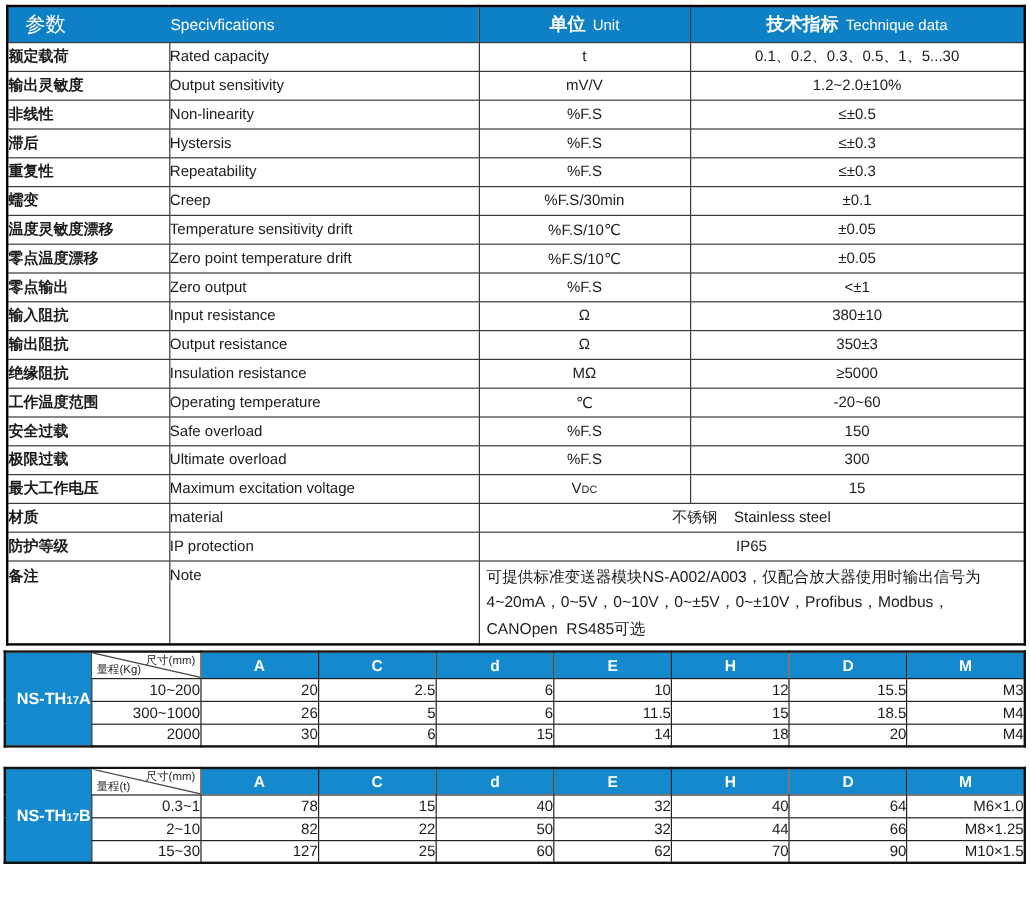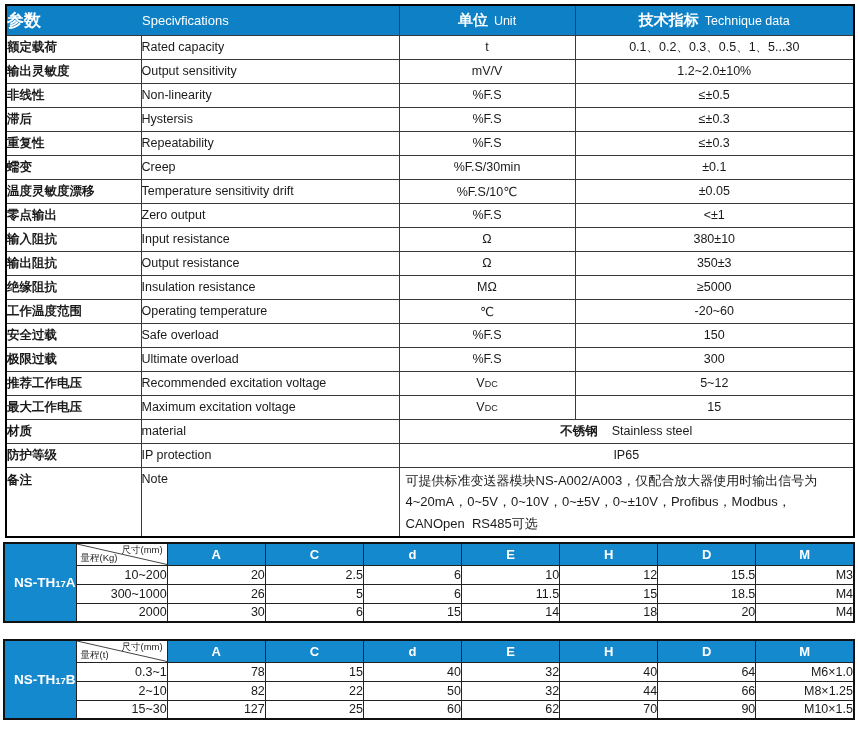--- a/index.html
+++ b/index.html
@@ -17,31 +17,31 @@
     color:var(--text);
   }
   table{border-collapse:collapse;table-layout:fixed;}
 
   
   .spec{width:848px;margin:4px 0 0 5px;border:2px solid var(--border-dark);}
   .spec td,.spec th{border:1px solid var(--border-inner);overflow:hidden;padding:0;}
   .spec tr.head th{background:var(--blue);color:#fff;height:30px;vertical-align:middle;}
   .h-param{text-align:left;}
   .h-param .hwrap{display:flex;align-items:center;}
-  .h-cn{font-size:17px;font-weight:bold;width:135px;flex:0 0 135px;}
+  .h-cn{font-size:17px;font-weight:normal;padding-left:14px;width:135px;flex:0 0 135px;}
   .h-en{font-size:13px;font-weight:normal;}
   .h2-cn{font-size:15px;font-weight:bold;margin-right:6px;}
   .h2-en{font-size:12.5px;font-weight:normal;}
   .spec td{height:24px;font-size:12.5px;vertical-align:middle;}
   .cell-cn{text-align:left;padding-left:13px;font-weight:bold;font-size:13.5px;margin-top:39px;}
   .cell-en{text-align:left;padding-left:13px;font-size:12.5px;}
   .cell-unit,.cell-val{text-align:center;}
   .unit-sub{font-size:9px;}
   .cell-merged{text-align:center;font-size:13.5px;}
-  .mat-cn{font-weight:bold;margin-right:14px;}
+  .mat-cn{font-weight:normal;margin-right:14px;}
   .note-label{vertical-align:top !important;padding-top:4px !important;}
   .cell-note{text-align:left;padding:2px 6px !important;height:66px !important;vertical-align:top;}
   .note-line{font-size:13px;line-height:21.5px;white-space:pre;}
 
   
   .dim{width:852px;margin-left:3px;border:2px solid #111;}
   .dim td,.dim th{border:1px solid #222;overflow:hidden;padding:0;}
   .dim-a{margin-top:4px;}
   .dim-b{margin-top:16px;}
   .dim .model{background:var(--dimblue);color:#fff;font-weight:bold;font-size:13.5px;text-align:right;vertical-align:middle;}
@@ -116,20 +116,26 @@
         <td class="cell-unit"><span>%F.S/30min</span></td>
         <td class="cell-val">±0.1</td>
       </tr>
       <tr class="spec-row">
         <td class="cell-cn">温度灵敏度漂移</td>
         <td class="cell-en">Temperature sensitivity drift</td>
         <td class="cell-unit"><span>%F.S/10℃</span></td>
         <td class="cell-val">±0.05</td>
       </tr>
       <tr class="spec-row">
+        <td class="cell-cn">零点温度漂移</td>
+        <td class="cell-en">Zero point temperature drift</td>
+        <td class="cell-unit"><span>%F.S/10℃</span></td>
+        <td class="cell-val">±0.05</td>
+      </tr>
+      <tr class="spec-row">
         <td class="cell-cn">零点输出</td>
         <td class="cell-en">Zero output</td>
         <td class="cell-unit"><span>%F.S</span></td>
         <td class="cell-val">&lt;±1</td>
       </tr>
       <tr class="spec-row">
         <td class="cell-cn">输入阻抗</td>
         <td class="cell-en">Input resistance</td>
         <td class="cell-unit"><span>Ω</span></td>
         <td class="cell-val">380±10</td>
@@ -156,26 +162,20 @@
         <td class="cell-cn">安全过载</td>
         <td class="cell-en">Safe overload</td>
         <td class="cell-unit"><span>%F.S</span></td>
         <td class="cell-val">150</td>
       </tr>
       <tr class="spec-row">
         <td class="cell-cn">极限过载</td>
         <td class="cell-en">Ultimate overload</td>
         <td class="cell-unit"><span>%F.S</span></td>
         <td class="cell-val">300</td>
-      </tr>
-      <tr class="spec-row">
-        <td class="cell-cn">推荐工作电压</td>
-        <td class="cell-en">Recommended excitation voltage</td>
-        <td class="cell-unit"><span>V</span><span class="unit-sub">DC</span></td>
-        <td class="cell-val">5~12</td>
       </tr>
       <tr class="spec-row">
         <td class="cell-cn">最大工作电压</td>
         <td class="cell-en">Maximum excitation voltage</td>
         <td class="cell-unit"><span>V</span><span class="unit-sub">DC</span></td>
         <td class="cell-val">15</td>
       </tr>
     </tbody>
   <tbody>
     <tr>

